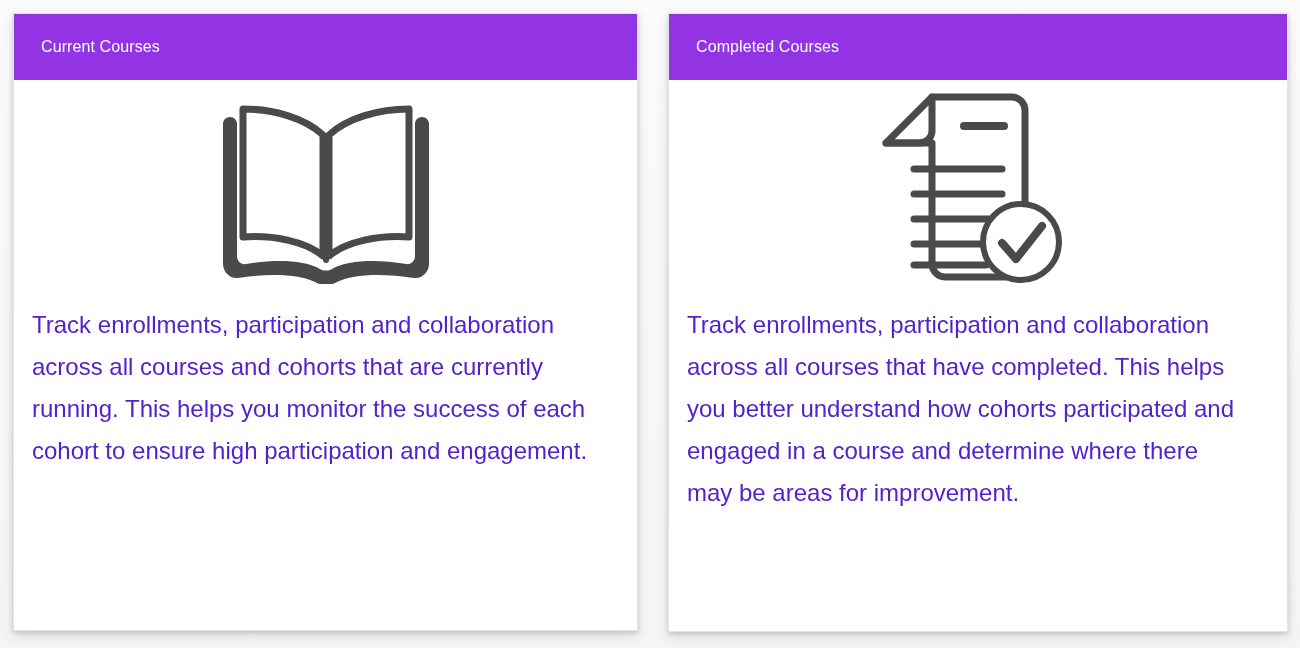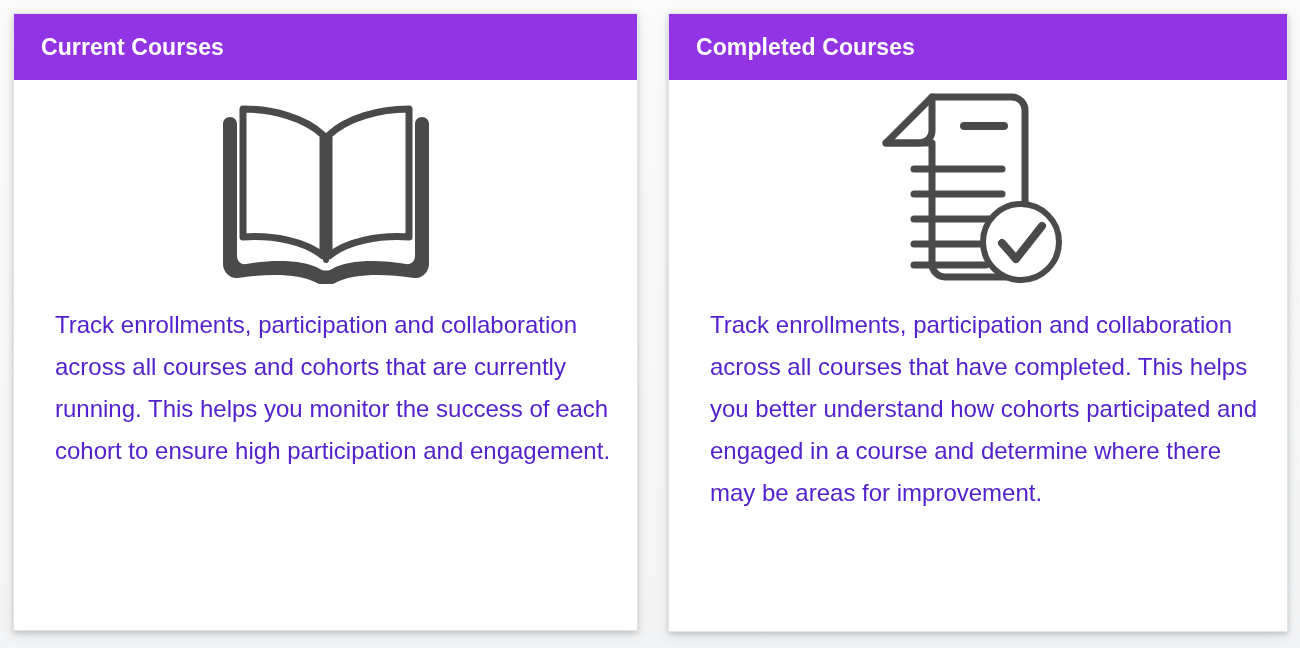--- a/index.html
+++ b/index.html
@@ -37,29 +37,29 @@
 
   .card-header {
     height: 66px;
     display: flex;
     align-items: center;
     padding-left: 27px;
     box-sizing: border-box;
   }
   .card-header-title {
     color: #ffffff;
-    font-size: 23px;
-    font-weight: 700;
+    font-size: 16px;
+    font-weight: 400;
     letter-spacing: 0.1px;
     line-height: 1;
     white-space: nowrap;
   }
 
   .card-body {
-    padding: 0 41px;
+    padding: 0 18px;
     box-sizing: border-box;
   }
 
   .icon-wrap {
     display: flex;
     align-items: center;
     justify-content: center;
     height: 222px;
   }
   .icon-wrap svg { display: block; }

